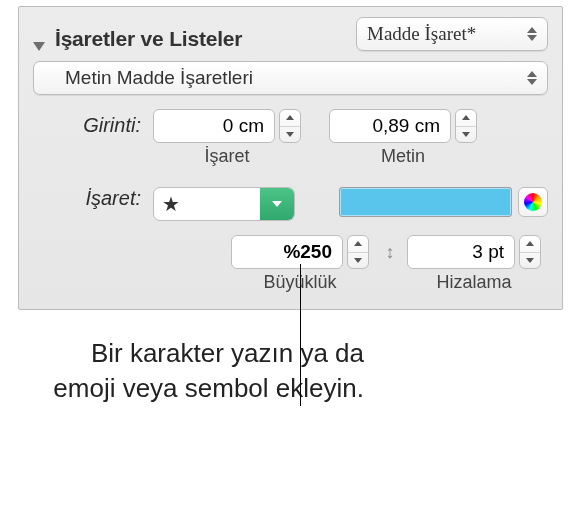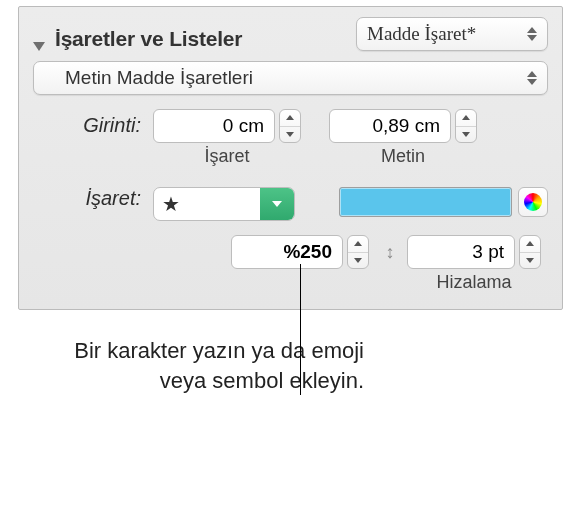--- a/index.html
+++ b/index.html
@@ -174,21 +174,21 @@
   .link-icon {
     width:22px; height:34px;
     display:flex; align-items:center; justify-content:center;
     margin: 0 6px 0 10px;
     color:#8a8a8a;
     font-size:18px;
   }
 
   .callout {
     margin: 26px 0 0 24px;
-    font-size: 22px;
+    font-size: 26px;
     line-height: 1.35;
     color: #222;
     width: 340px;
     text-align: right;
   }
   .leader {
     position:absolute;
     border-left:1px solid #000;
   }
   .wrapper { position:relative; width:577px; }
@@ -275,20 +275,21 @@
         <input class="stepper-input" style="width: 112px; font-weight: bold;" readonly="" value="%250">
         <div class="stepper-btns">
           <div class="step-btn">
                 <span class="sm-up"></span>
               </div>
           <div class="step-btn">
                 <span class="sm-dn"></span>
               </div>
         </div>
       </div>
+      <div class="sublabel">Büyüklük</div>
     </div>
 
     <div class="link-icon">↕</div>
 
     <div class="field-block">
       <div class="stepper">
         <input class="stepper-input" style="width: 108px;" readonly="" value="3 pt">
         <div class="stepper-btns">
           <div class="step-btn">
                 <span class="sm-up"></span>

